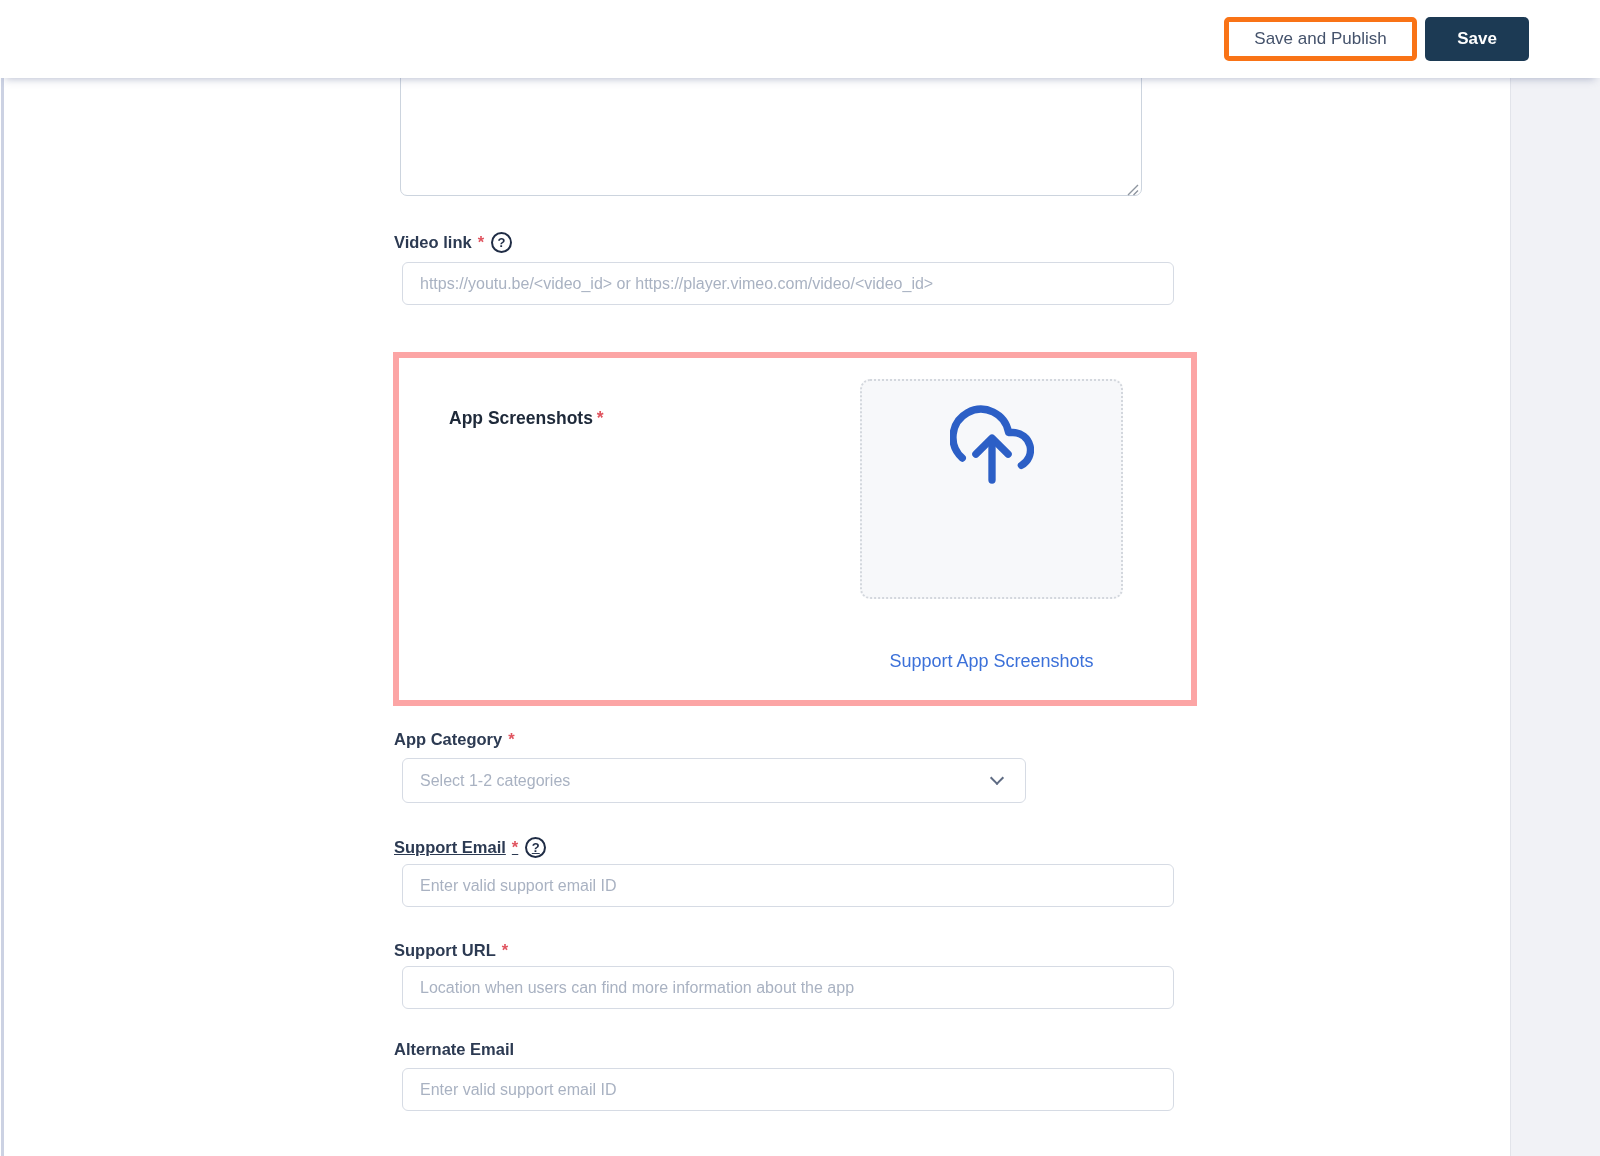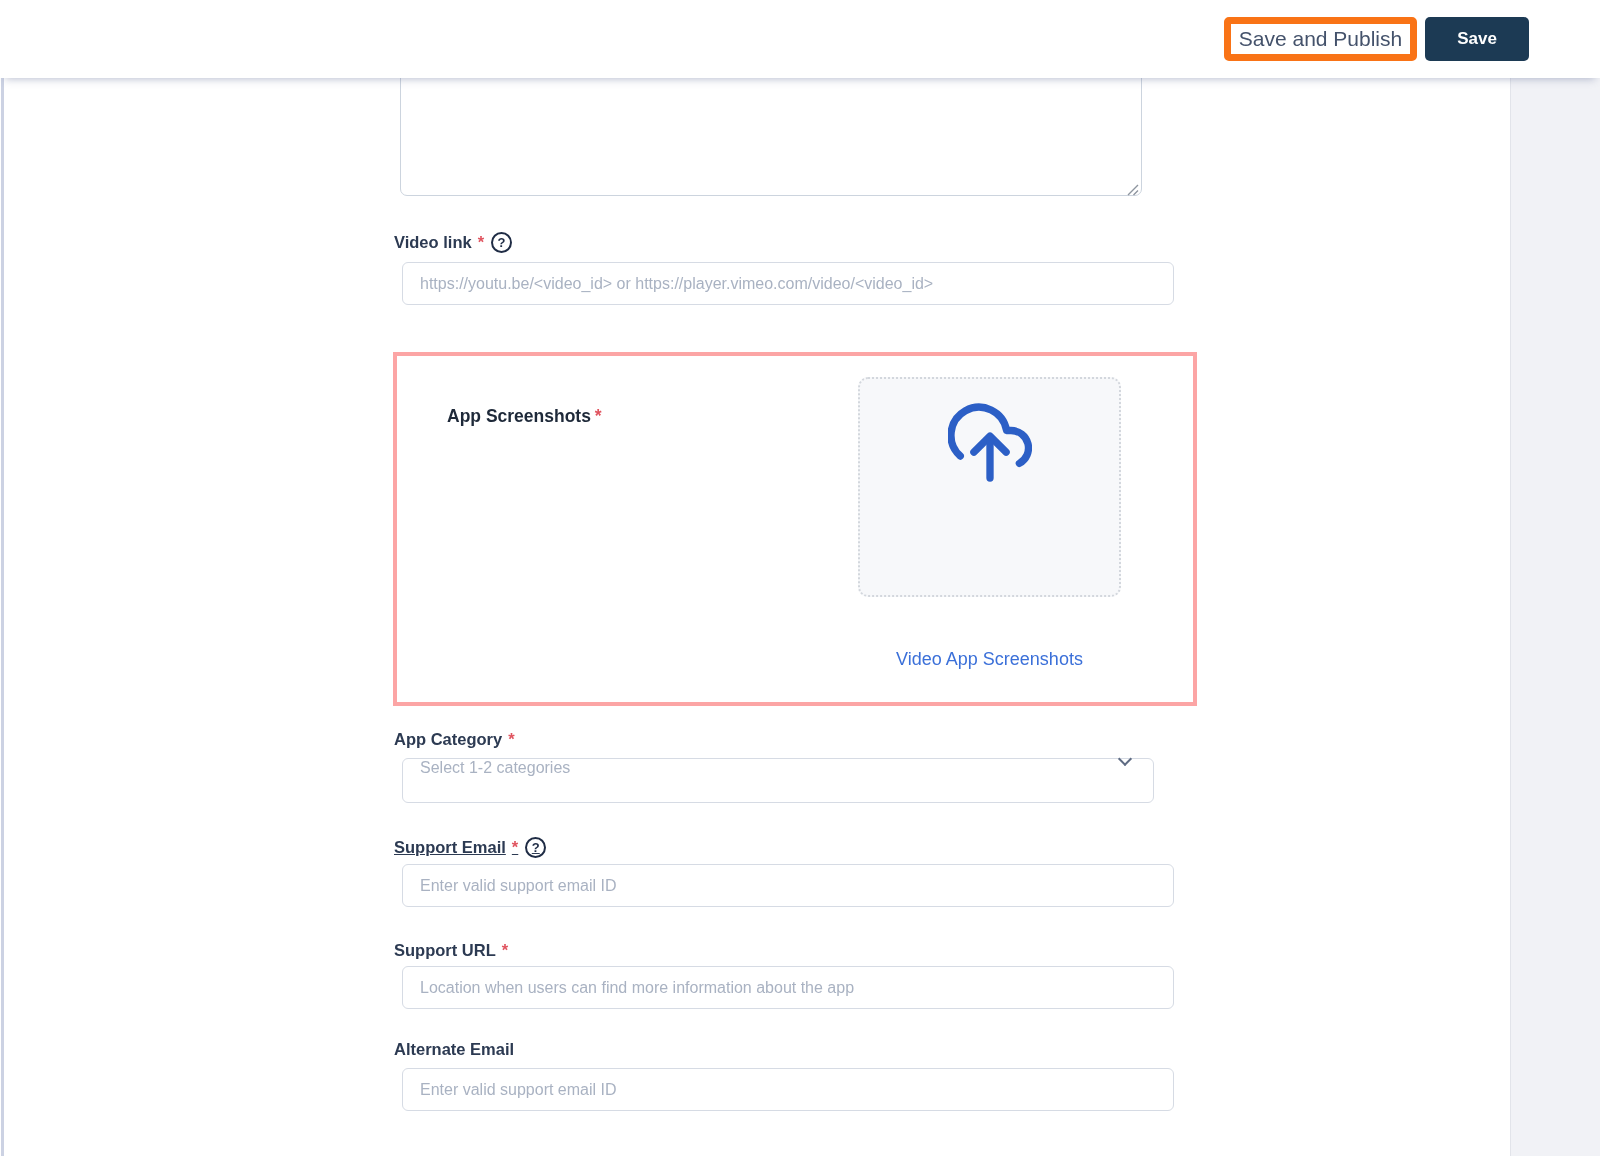--- a/index.html
+++ b/index.html
@@ -13,22 +13,22 @@
 
   
   .topbar {
     position: absolute; left: 0; top: 0; width: 1600px; height: 78px;
     background: #ffffff; z-index: 20;
     box-shadow: 0 6px 8px -5px rgba(100, 110, 150, 0.45);
   }
   .btn { font-family: "Liberation Sans", sans-serif; cursor: pointer; }
   .btn-secondary {
     position: absolute; left: 1224px; top: 17px; width: 193px; height: 44px;
-    background: #ffffff; border: 7px solid #f97316; border-radius: 5px;
-    color: #44526b; font-size: 21px;
+    background: #ffffff; border: 5px solid #f97316; border-radius: 5px;
+    color: #44526b; font-size: 17px;
   }
   .btn-primary {
     position: absolute; left: 1425px; top: 17px; width: 104px; height: 44px;
     background: #1c3a54; border: none; border-radius: 5px;
     color: #ffffff; font-size: 17px; font-weight: 700;
   }
 
   
   .left-edge-line {
     position: absolute; left: 1px; top: 78px; width: 3px; height: 1078px;
@@ -66,21 +66,21 @@
     z-index: 1; padding: 10px 14px;
     font-family: "Liberation Sans", sans-serif; font-size: 16px; color: #2c3a52;
   }
   .resize-handle {
     position: absolute; left: 1126px; top: 182px; z-index: 2; cursor: nwse-resize;
   }
 
   
   .screenshots-box {
     position: absolute; left: 393px; top: 352px; width: 804px; height: 354px;
-    border: 4px solid #fca5a5; background: #ffffff;
+    border: 6px solid #fca5a5; background: #ffffff;
   }
   .screenshots-title {
     position: absolute; left: 50px; top: 50px;
     font-size: 17.5px; font-weight: 700; color: #1e2939; white-space: nowrap;
   }
   .screenshots-desc {
     position: absolute; left: 50px; top: 92px; width: 262px;
     font-size: 16.5px; line-height: 26px; color: #39434f;
   }
   .dropzone {
@@ -94,23 +94,23 @@
     font-size: 16.5px; line-height: 22px; color: #323d4e;
   }
   .upload-link {
     position: absolute; left: 461px; top: 293px; width: 263px;
     text-align: center; font-size: 18px; color: #3b70d9;
     text-decoration: none; cursor: pointer; white-space: nowrap;
   }
 
   
   .select-box {
-    position: absolute; left: 402px; top: 758px; width: 752px; height: 45px;
+    position: absolute; left: 402px; top: 758px; width: 624px; height: 45px;
     border: 1px solid #d6dbe4; border-radius: 6px; background: #ffffff;
-    display: flex; align-items: flex-start; padding: 0 17px; cursor: pointer;
+    display: flex; align-items: center; padding: 0 17px; cursor: pointer;
   }
   .select-placeholder { font-size: 16px; color: #a9b2c2; flex: 1; }
   .chevron-down {
     width: 10px; height: 10px;
     border-right: 2px solid #5e6b83; border-bottom: 2px solid #5e6b83;
     transform: rotate(45deg); margin-top: -5px; margin-right: 6px;
   }
 </style>
 </head>
 <body>
@@ -146,21 +146,21 @@
   <div class="dropzone">
     <span>
       <svg width="84" height="88" viewBox="0 0 24 24" fill="none" stroke="#2c5fc6" stroke-width="2.1" stroke-linecap="round" stroke-linejoin="round">
         <path d="M20.39 18.39A5 5 0 0 0 18 9h-1.26A8 8 0 1 0 3.51 16.3"></path>
         <polyline points="16.6 15.2 12 10.6 7.4 15.2"></polyline>
         <line x1="12" y1="11.4" x2="12" y2="22.6"></line>
       </svg>
     </span>
   </div>
 
-  <a class="upload-link">Video App Screenshots</a>
+  <a class="upload-link">Support App Screenshots</a>
 </div>
 
 <div class="field-label" style="top:727px;">
   <span>App Category</span>
     <span class="required">*</span>
 </div>
 <div class="select-box">
   <span class="select-placeholder">Select 1-2 categories</span>
   <span class="chevron-down"></span>
 </div>

